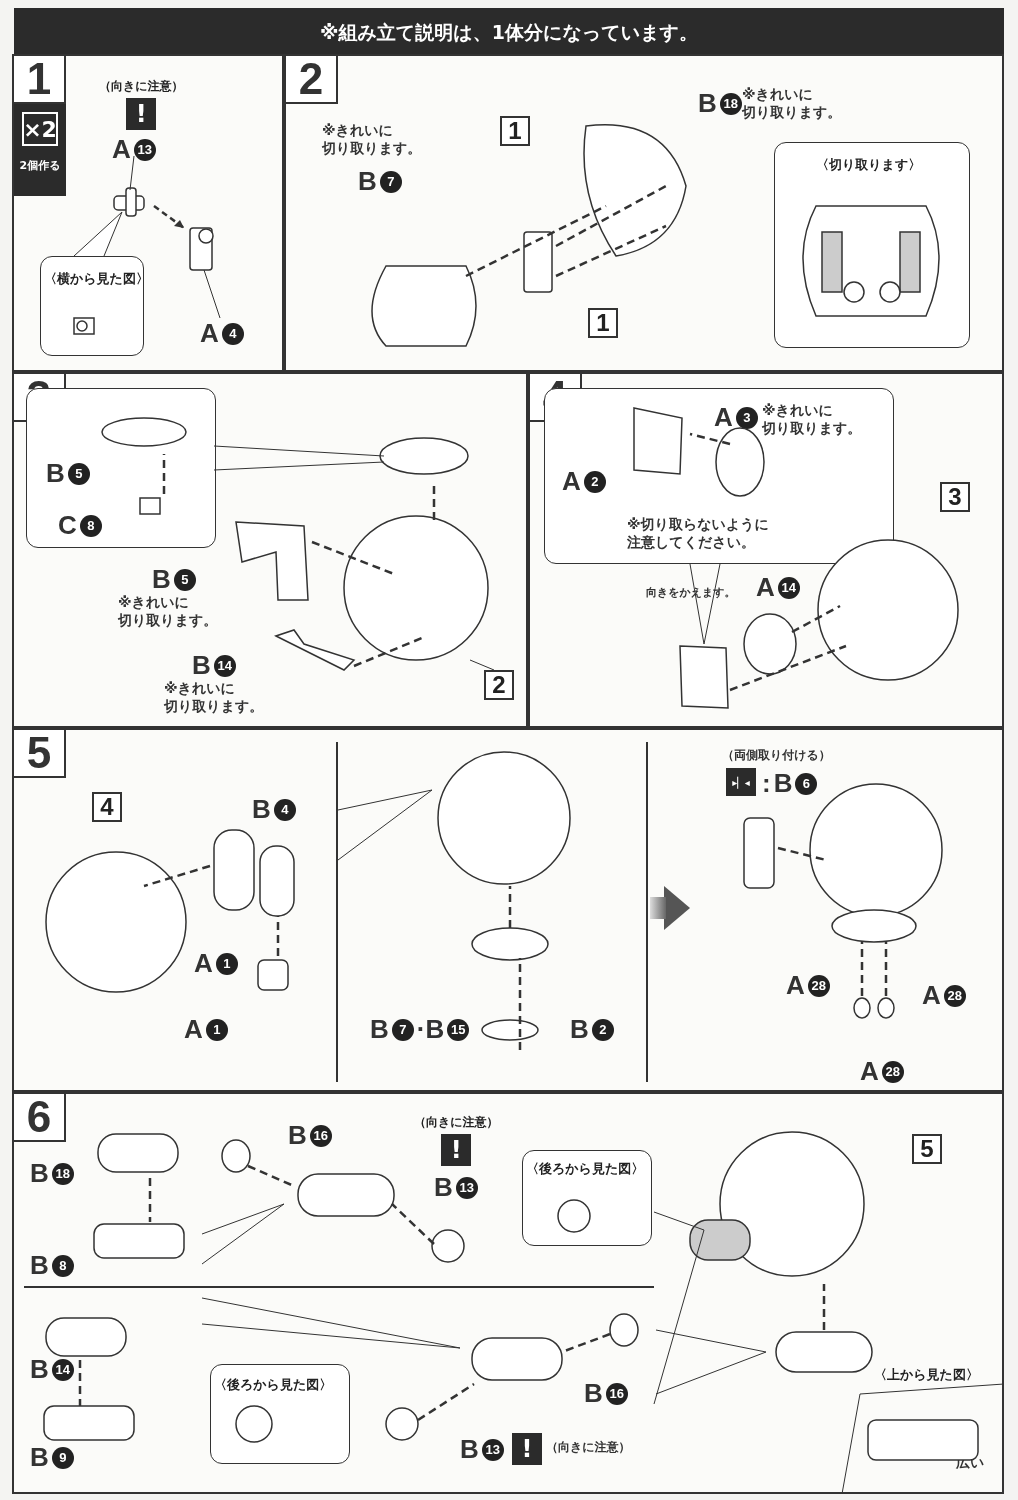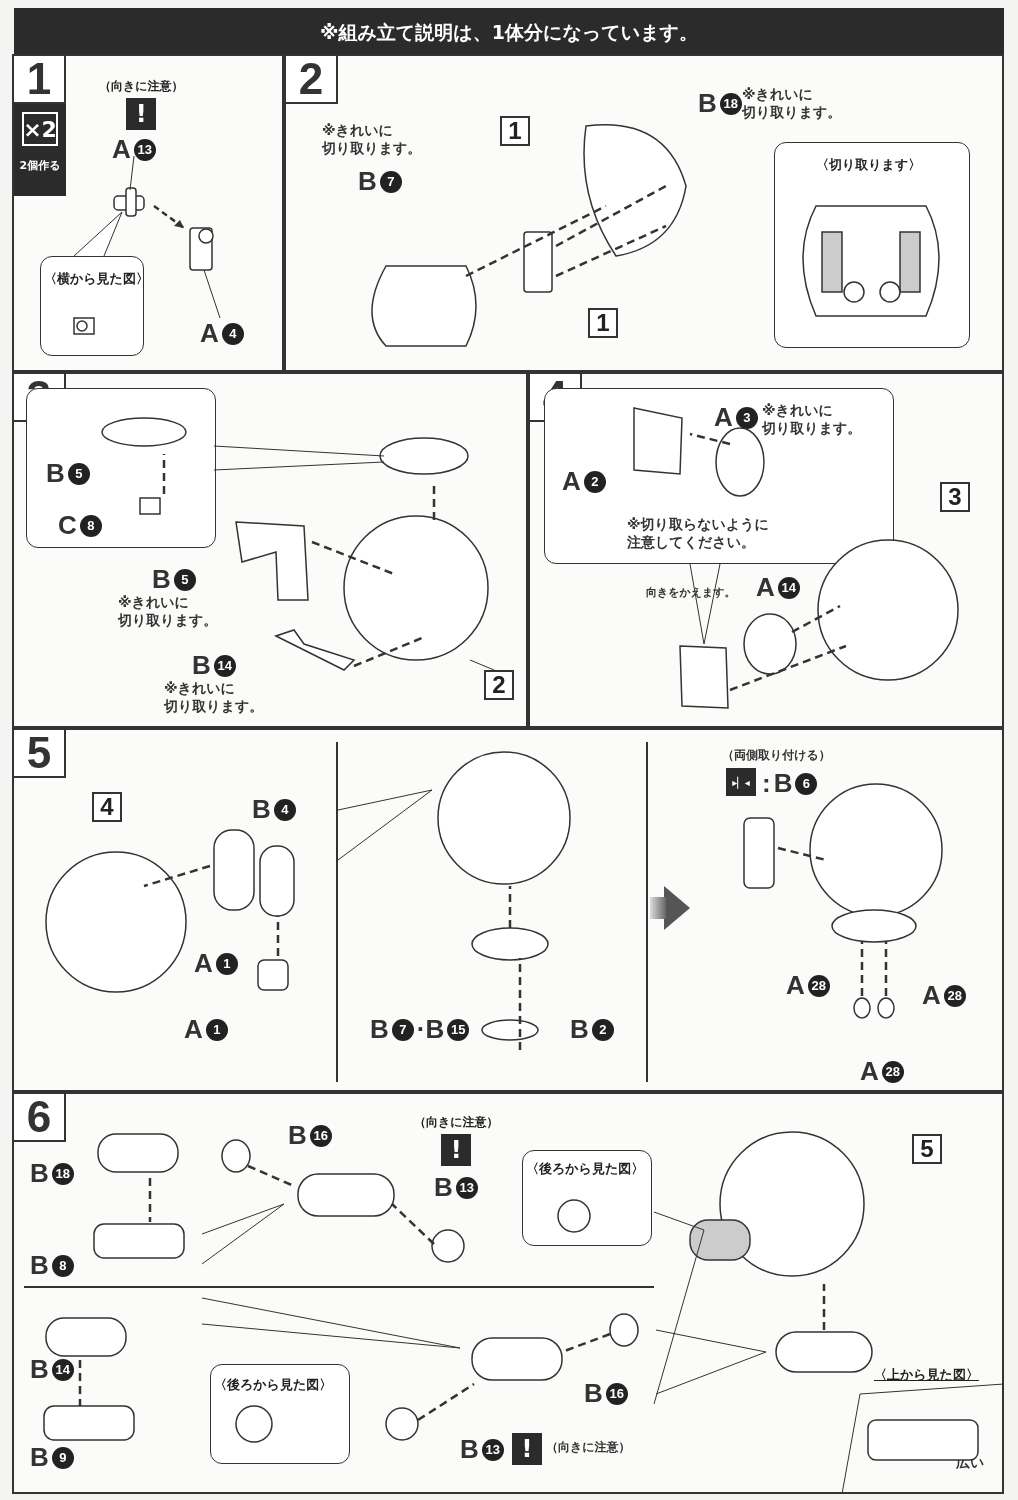--- a/index.html
+++ b/index.html
@@ -305,21 +305,21 @@
     </div>
   <div class="part" style="left:446px; top:340px;">
       <span>B</span>
       <span class="circ">13</span>
     </div>
   <div class="excl abs" style="left:498px; top:336px;">!</div>
   <div class="note" style="left:532px; top:346px; font-size:12px;">（向きに注意）</div>
   <div class="bubble" style="left:196px; top:270px; width:140px; height:100px;"></div>
   <div class="bubble-title" style="left:200px; top:282px;">〈後ろから見た図〉</div>
   <div class="ref-box" style="left:898px; top:40px;">5</div>
-  <div class="bubble-title" style="left:860px; top:272px;text-decoration:underline;">〈上から見た図〉</div>
+  <div class="bubble-title" style="left:860px; top:272px;">〈上から見た図〉</div>
   <div class="note" style="left:942px; top:360px;">広い</div>
   <svg class="draw" width="992" height="402">
     <g fill="#fff" stroke="#333" stroke-width="1.5">
       <rect x="84" y="40" width="80" height="38" rx="18"></rect>
       <rect x="80" y="130" width="90" height="34" rx="10"></rect>
       <ellipse cx="222" cy="62" rx="14" ry="16"></ellipse>
       <rect x="284" y="80" width="96" height="42" rx="20"></rect>
       <circle cx="434" cy="152" r="16"></circle>
       <circle cx="560" cy="122" r="16"></circle>
       <rect x="32" y="224" width="80" height="38" rx="18"></rect>

